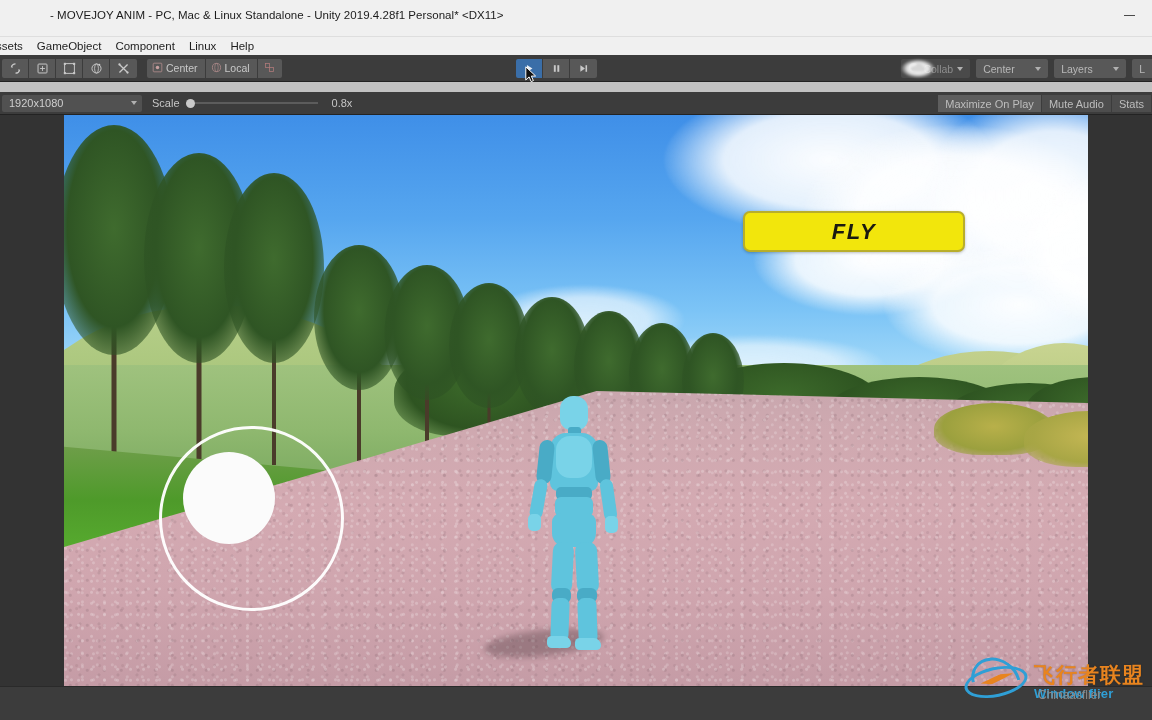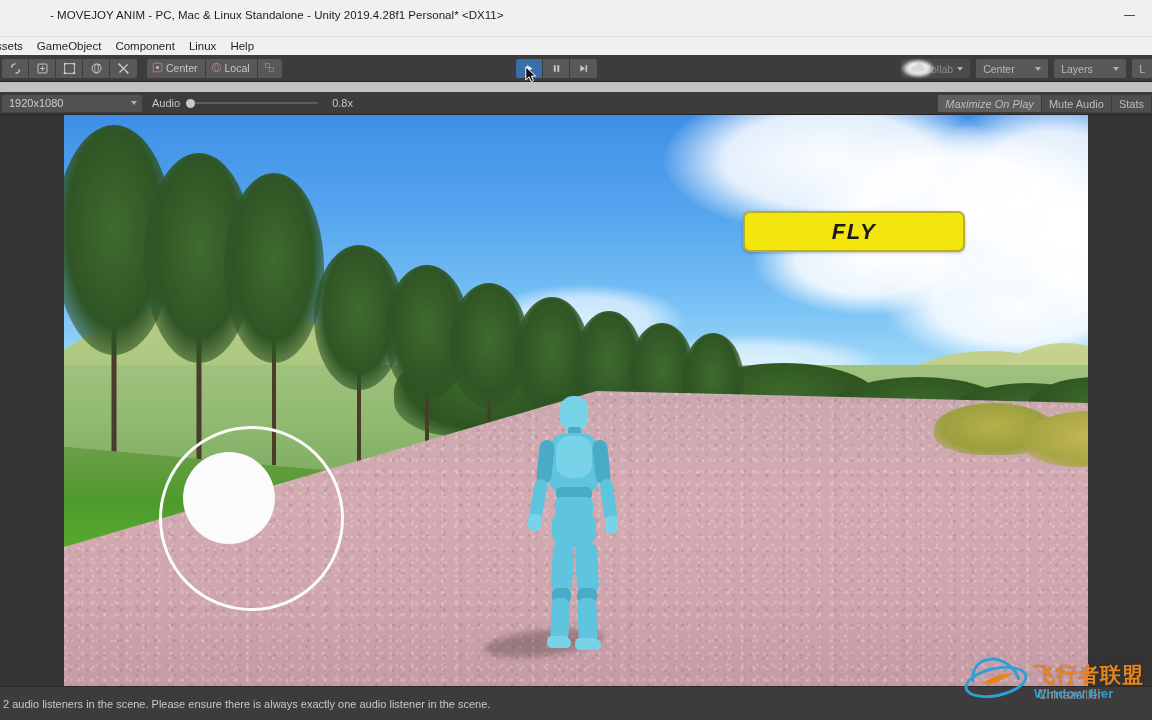--- a/index.html
+++ b/index.html
@@ -142,21 +142,21 @@
 
   .gt-right {
     position: absolute; right: 0; top: 3px; height: 17px;
     display: flex; align-items: center;
   }
   .gt-btn {
     height: 17px; display: flex; align-items: center;
     padding: 0 7px; font-size: 11px; color: #bdbdbd; white-space: nowrap;
     background: #4d4d4d; border-right: 1px solid #3c3c3c;
   }
-  .gt-btn.on { background: #5e5e5e; font-style: italic; }
+  .gt-btn.on { background: #5e5e5e; }
 
   
   .gameview {
     position: absolute; left: 0; top: 115px; width: 1152px; height: 571px;
     background: #333333;
     overflow: hidden;
   }
   .gv-canvas {
     position: absolute; left: 64px; top: 0px; width: 1024px; height: 576px;
     overflow: hidden;
@@ -487,21 +487,21 @@
       <path d="M0.8 0.8 L0.8 14 L4.1 10.9 L6.2 15.6 L8.4 14.6 L6.3 10.1 L10.6 10z" fill="#111" stroke="#ffffff" stroke-width="1"></path>
     </svg>
 </div>
 
 <div class="gametoolbar">
   <div class="res-dd">
     <span>1920x1080</span>
     <span class="caret"></span>
   </div>
   <div class="scale-wrap">
-    <span>Audio</span>
+    <span>Scale</span>
     <div class="slider">
       <div class="slider-track"></div>
       <div class="slider-knob"></div>
     </div>
     <span class="scale-val">0.8x</span>
   </div>
 
   <div class="gt-right">
     <div class="gt-btn on">Maximize On Play</div>
     <div class="gt-btn">Mute Audio</div>
@@ -628,21 +628,20 @@
 
     <div class="joystick">
       <div class="joy-ring"></div>
       <div class="joy-knob"></div>
     </div>
 
   </div>
 </div>
 
 <div class="statusbar">
-  <div class="status-msg">2 audio listeners in the scene. Please ensure there is always exactly one audio listener in the scene.</div>
 </div>
 
 <div class="watermark">
   <div class="wm-logo">
     <div class="wm-ring"></div>
     <div class="wm-arc"></div>
     <div class="wm-plane"></div>
   </div>
   <div class="wm-text">
     <span class="wm-cn">飞行者联盟</span>

